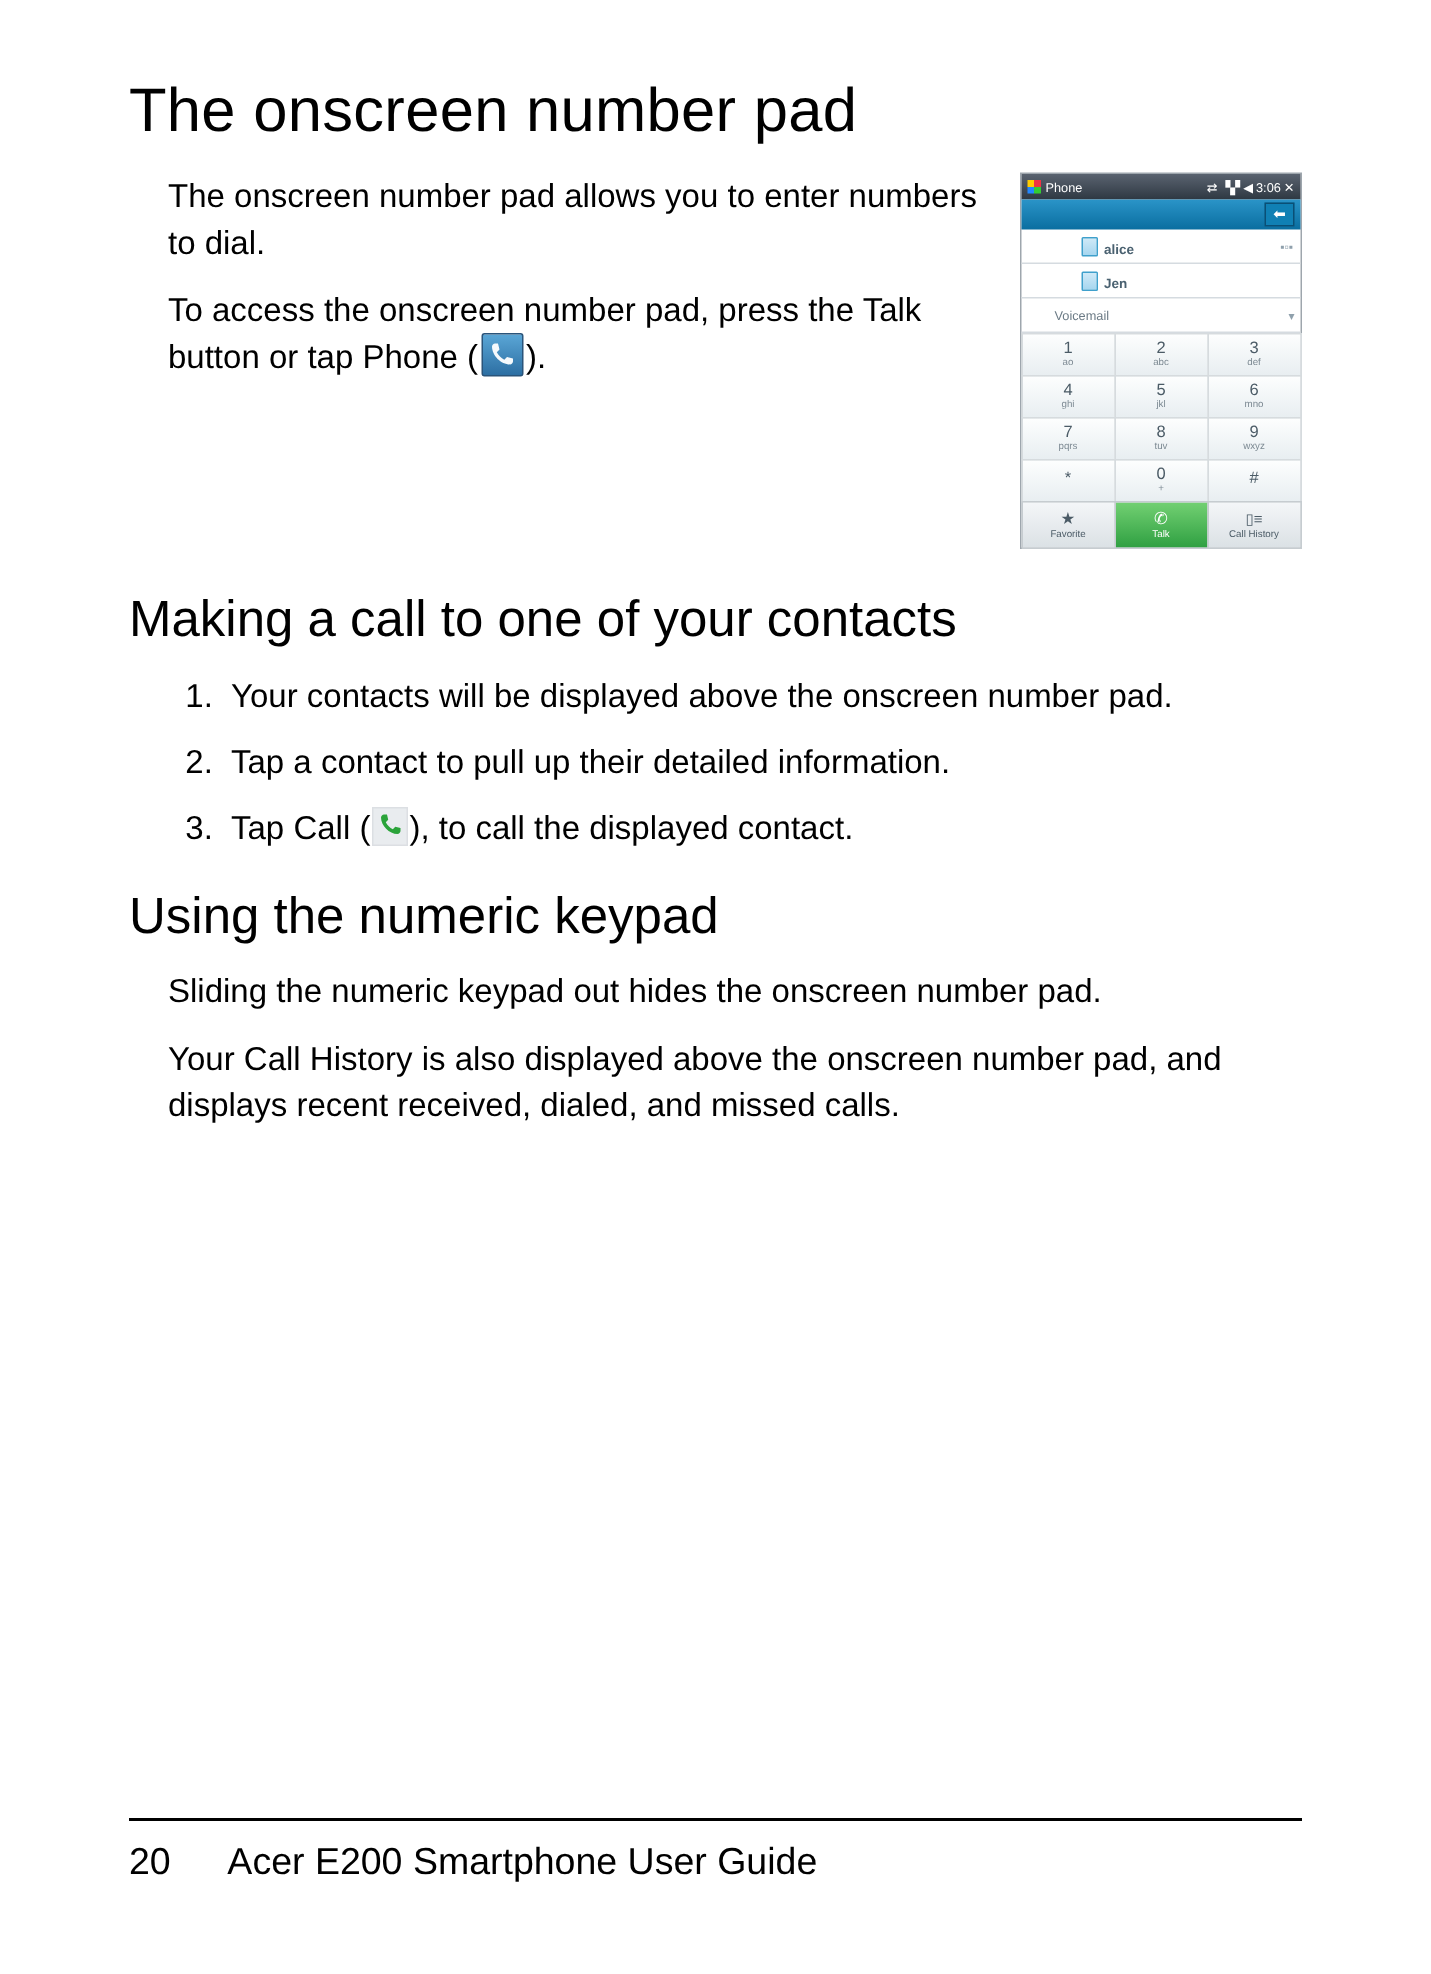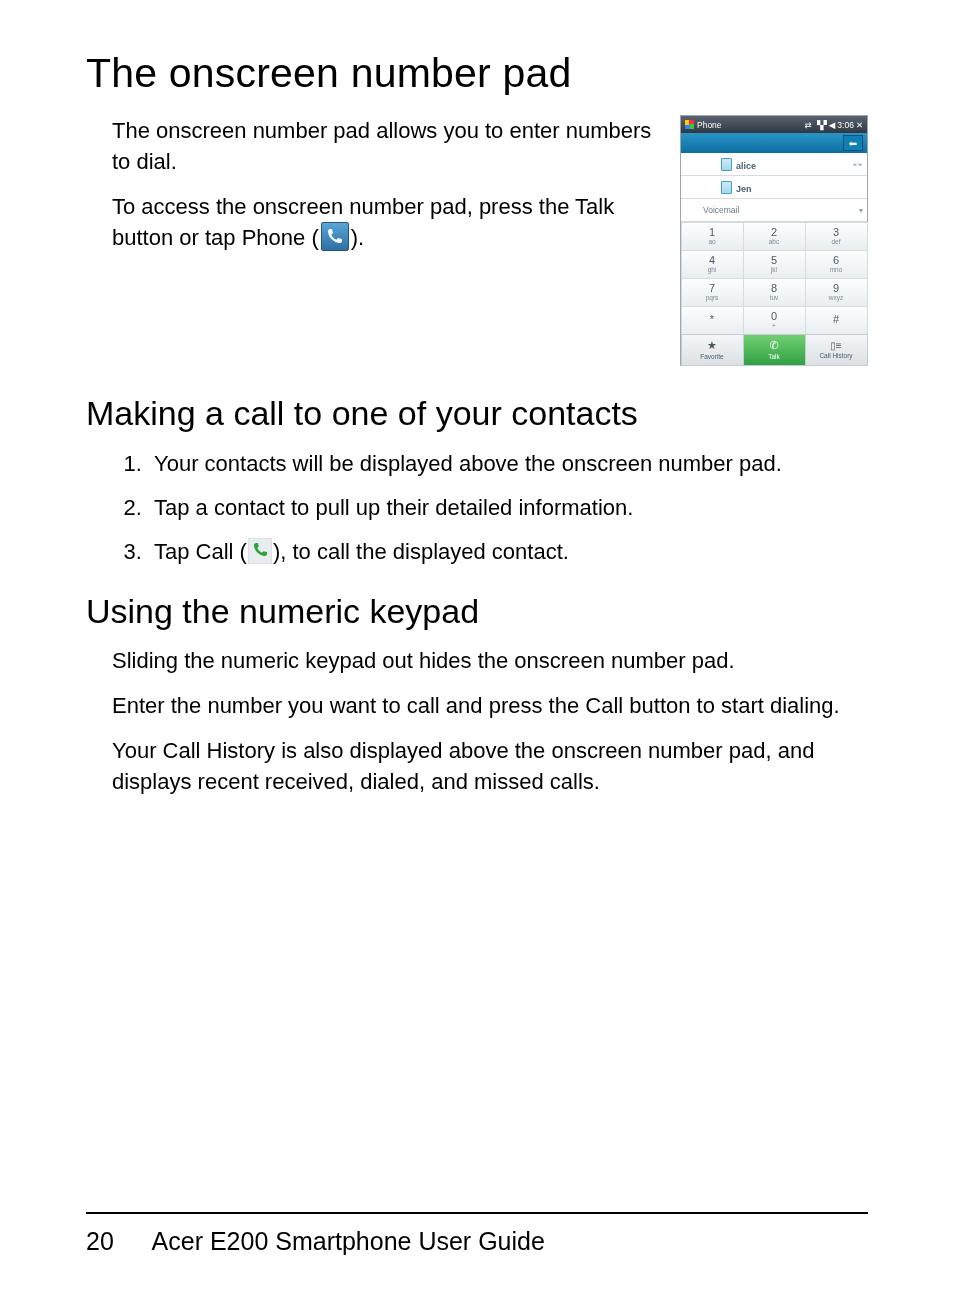--- a/index.html
+++ b/index.html
@@ -175,23 +175,20 @@
         <span>Tap </span><span class="bold">Call (</span><span class="call-chip"><svg viewBox="0 0 18 18">
               <path d="M5 2C4 2 3 3 3 4c0 5.5 5.5 11 11 11 1 0 2-1 2-2v-2l-3.5-.8-1.6 1.6C8.8 10.7 7.3 9.2 6.2 7.1L7.8 5.5 7 2H5z" fill="#2aa33a"></path>
             </svg></span><span class="bold">)</span><span>, to call the displayed contact.</span>
       </li>
     </ol>
   </div>
 
   <h2 class="h2" style="margin-top:23px;">Using the numeric keypad</h2>
   <div class="body-col">
     <p class="body-text">Sliding the numeric keypad out hides the onscreen number pad.</p>
-    <p class="body-text">
-      <span>Enter the number you want to call and press the </span><span class="bold">Call</span><span> button to start dialing.</span>
-    </p>
   </div>
 
   <div class="body-col">
     <p class="body-text">Your Call History is also displayed above the onscreen number pad, and displays recent received, dialed, and missed calls.</p>
   </div>
 
   <div class="rule"></div>
   <div class="footer">
     <span class="pn">20</span>
     <span>Acer E200 Smartphone User Guide</span>

